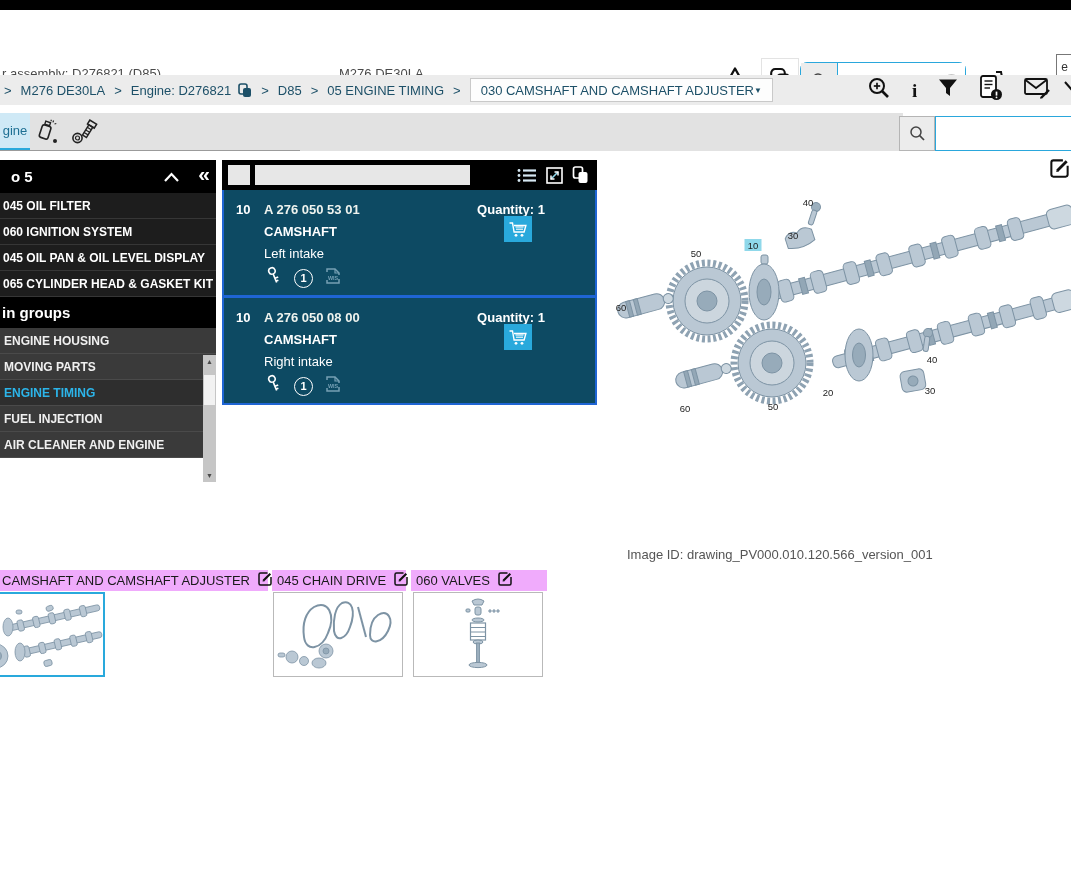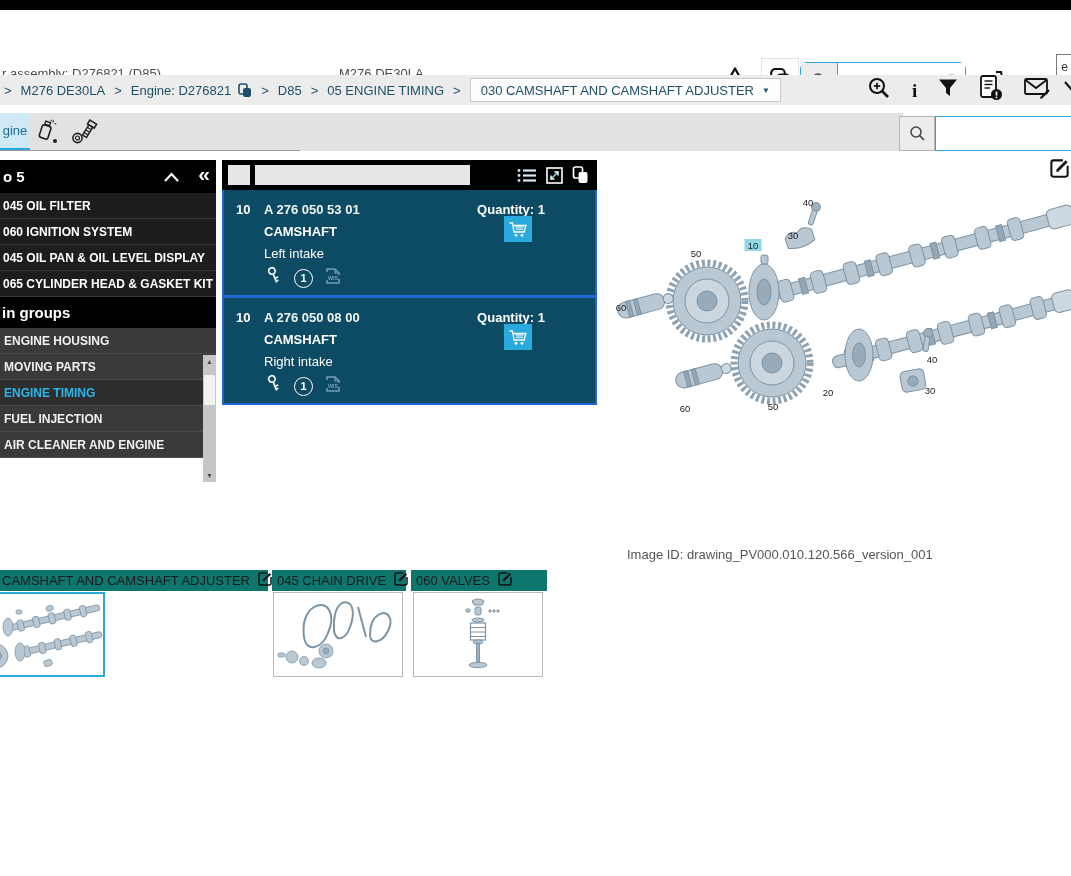--- a/index.html
+++ b/index.html
@@ -30,21 +30,21 @@
   .cart-btn{left:990px;top:18px;width:46px;height:40px;background:none;border:0;padding:0;}
   .e-box{left:1056px;top:8px;width:15px;height:24px;border:1px solid #777;background:#fff;
          font-size:12px;color:#333;display:flex;align-items:center;justify-content:center;}
 
   
   .bc-bar{left:0;top:75px;width:1071px;height:30px;background:#ececec;display:flex;
           align-items:center;gap:9px;padding-left:4px;box-sizing:border-box;font-size:13px;color:#1d5068;}
   .bc-link{color:#1d5068;cursor:pointer;white-space:nowrap;}
   .bc-sep{color:#1d5068;}
   .bc-copy{display:inline-flex;margin-left:-2px;}
-  .bc-dd{display:flex;align-items:center;gap:8px;background:#fdfdfd;border:1px solid #c9c9c9;
+  .bc-dd{display:flex;align-items:center;background:#fdfdfd;border:1px solid #c9c9c9;
          height:24px;padding:0 10px;font-size:13px;color:#1d5068;white-space:nowrap;}
   .bc-dd .caret{font-size:8px;}
   .bc-icons{position:absolute;left:868px;top:75px;height:30px;display:flex;align-items:center;gap:21px;}
   .bc-info{font-family:"Liberation Serif",serif;font-weight:bold;font-size:19px;color:#111;line-height:1;}
   .bc-partial{position:absolute;left:1063px;top:80px;}
 
   
   .tab-bar{left:0;top:113px;width:903px;height:38px;background:#e2e2e2;}
   .tab-active{position:absolute;left:0;top:0;width:30px;height:35px;background:#cfe9f6;
               color:#1d6f93;font-size:13px;display:flex;align-items:center;justify-content:center;
@@ -54,21 +54,21 @@
   .tb-icon2{position:absolute;left:70px;top:6px;}
   .panel-search{position:absolute;left:899px;top:3px;height:35px;display:flex;}
   .ps-glass{width:36px;height:35px;background:#ececec;border:1px solid #b5b5b5;box-sizing:border-box;
             display:flex;align-items:center;justify-content:center;}
   .ps-input{width:136px;height:35px;border:1px solid #2aa7dc;border-right:0;box-sizing:border-box;
             outline:none;font-size:13px;padding:0 6px;font-family:"Liberation Sans",sans-serif;}
 
   
   .sidebar{left:0;top:160px;width:216px;}
   .sb-head{height:33px;background:#000;color:#fff;display:flex;align-items:center;position:relative;}
-  .sb-head-label{font-size:15px;font-weight:bold;padding-left:3px;}
+  .sb-head-label{font-size:15px;font-weight:bold;padding-left:11px;}
   .sb-chev-up{position:absolute;right:36px;top:9px;}
   .sb-collapse{position:absolute;right:6px;top:2px;font-size:21px;font-weight:bold;color:#fff;}
   .sb-item{height:25px;background:#1d1d1d;border-bottom:1px solid #363636;color:#fff;
            font-size:12px;font-weight:bold;display:flex;align-items:center;padding-left:3px;}
   .sb-groups-head{height:31px;background:#000;color:#fff;font-size:15px;font-weight:bold;
                   display:flex;align-items:center;padding-left:2px;}
   .sb-gitem{height:25px;background:#3a3a3a;border-bottom:1px solid #4a4a4a;color:#f0f0f0;
             font-size:12px;font-weight:bold;display:flex;align-items:center;padding-left:4px;}
   .sb-gitem.selected{background:#2e2e2e;color:#2cb5ea;}
   .sb-scroll{position:absolute;left:203px;top:195px;width:13px;height:127px;background:#c6c6c6;}
@@ -95,21 +95,21 @@
   .p-icons{position:absolute;left:42px;top:76px;display:flex;gap:12px;align-items:center;}
   .badge-one{width:17px;height:17px;border:1.5px solid #fff;border-radius:50%;color:#fff;
              font-size:11px;font-weight:bold;display:flex;align-items:center;justify-content:center;}
 
   
   .diagram{left:600px;top:185px;}
   .edit-top{left:1050px;top:159px;}
   .image-id{left:627px;top:547px;font-size:13px;color:#555;}
 
   
-  .thumb-head{top:570px;height:21px;background:#0f766e;display:flex;align-items:center;gap:8px;
+  .thumb-head{top:570px;height:21px;background:#f0abfc;display:flex;align-items:center;gap:8px;
               padding:0 5px;box-sizing:border-box;font-size:13px;color:#1a1a1a;white-space:nowrap;}
   .th1{left:0;width:268px;padding-left:2px;}
   .th2{left:272px;width:134px;}
   .th3{left:411px;width:136px;}
   .thumb{top:592px;height:85px;background:#fff;box-sizing:border-box;}
   .tb1{left:-44px;width:149px;border:2px solid #29a9dc;}
   .tb2{left:273px;width:130px;border:1px solid #b9b9b9;}
   .tb3{left:413px;width:130px;border:1px solid #b9b9b9;}
 </style>
 </head>

